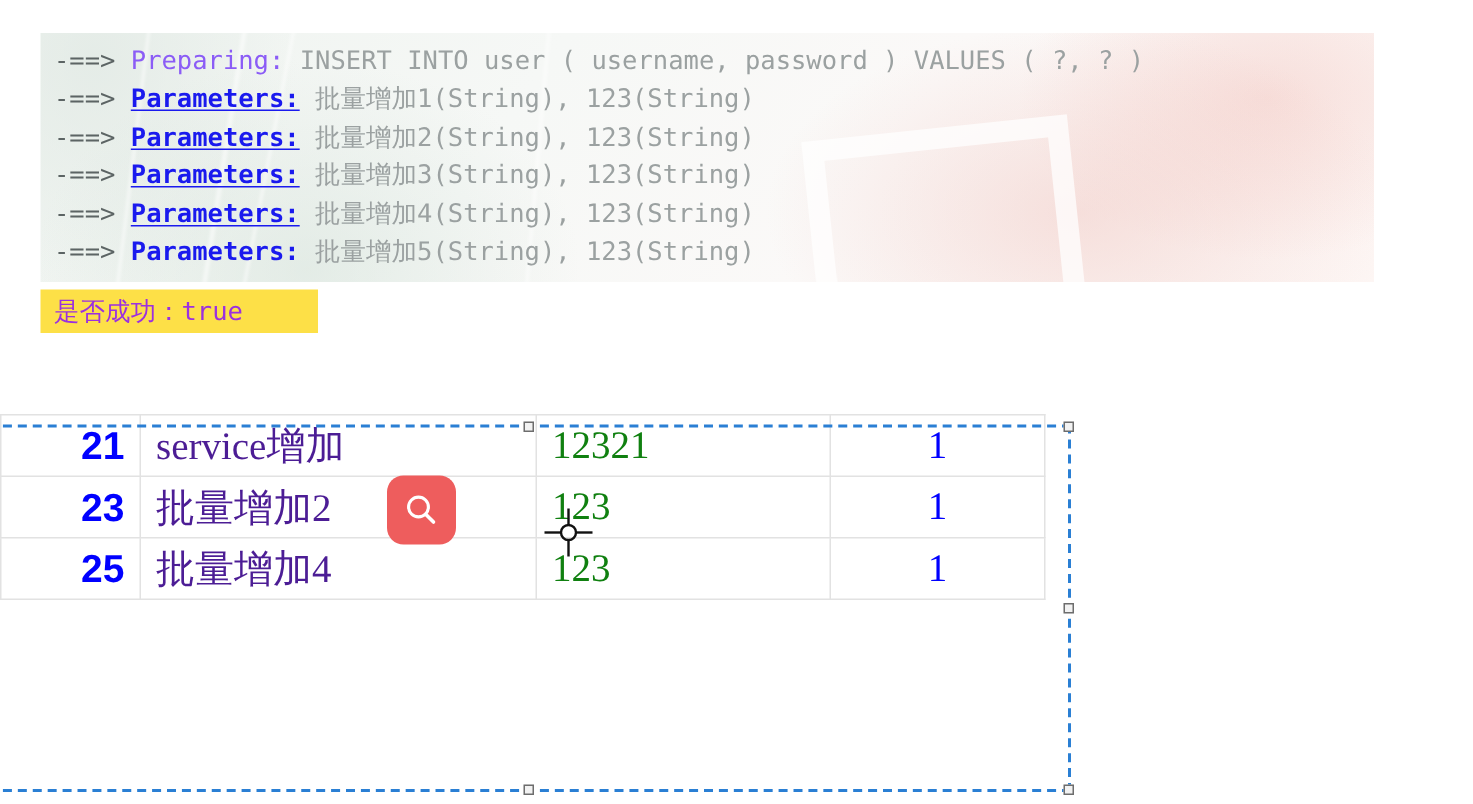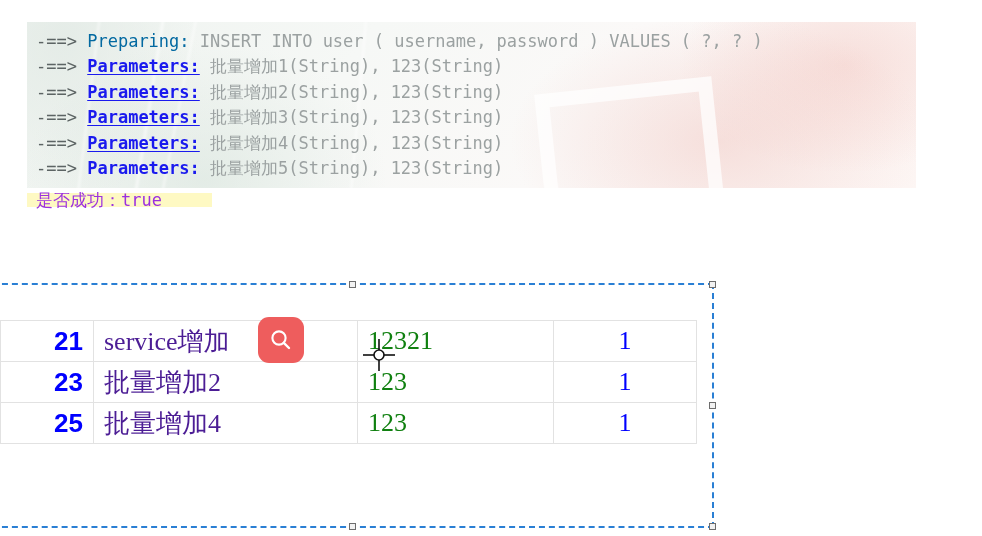--- a/index.html
+++ b/index.html
@@ -61,42 +61,42 @@
   #console-lines {
     position: relative;
     padding: 7px 0 0 9px;
     font-family: "DejaVu Sans Mono", "Liberation Mono", monospace;
     font-size: 17px;
     line-height: 25.4px;
     white-space: pre;
   }
   .log-line { white-space: pre; }
   .tok-arrow { color: #5c6464; }
-  .tok-label-plain { color: #0369a1; }
+  .tok-label-plain { color: #8b5cf6; }
   .tok-link {
     color: #1a1aee;
     font-weight: bold;
     text-decoration: underline;
     text-underline-offset: 2px;
   }
   .tok-link-nounderline {
     color: #1a1aee;
     font-weight: bold;
     text-decoration: none;
   }
   .tok-body { color: #9ba1a1; }
 
   
   #result-line {
     position: absolute;
     left: 27px;
     top: 193px;
     width: 185px;
-    height: 14px;
-    background: #fef9c3;
+    height: 29px;
+    background: #fde047;
     display: flex;
     align-items: center;
     padding-left: 9px;
     box-sizing: border-box;
     font-family: "DejaVu Sans Mono", "Liberation Mono", monospace;
     font-size: 17px;
     color: #9b30e0;
     white-space: pre;
   }
   #result-line .val { color: #9b30e0; }
@@ -106,21 +106,20 @@
     position: absolute;
     left: 0px;
     top: 276px;
     width: 614px;
   }
   table#data-table {
     border-collapse: collapse;
     width: 614px;
     table-layout: fixed;
     font-family: "Liberation Serif", serif;
-    margin-top: 44px;
   }
   table#data-table td {
     border: 1px solid #e2e2e2;
     height: 40px;
     padding: 0 10px;
     font-size: 26px;
     vertical-align: middle;
     background: #ffffff;
   }
   td.c-id {

